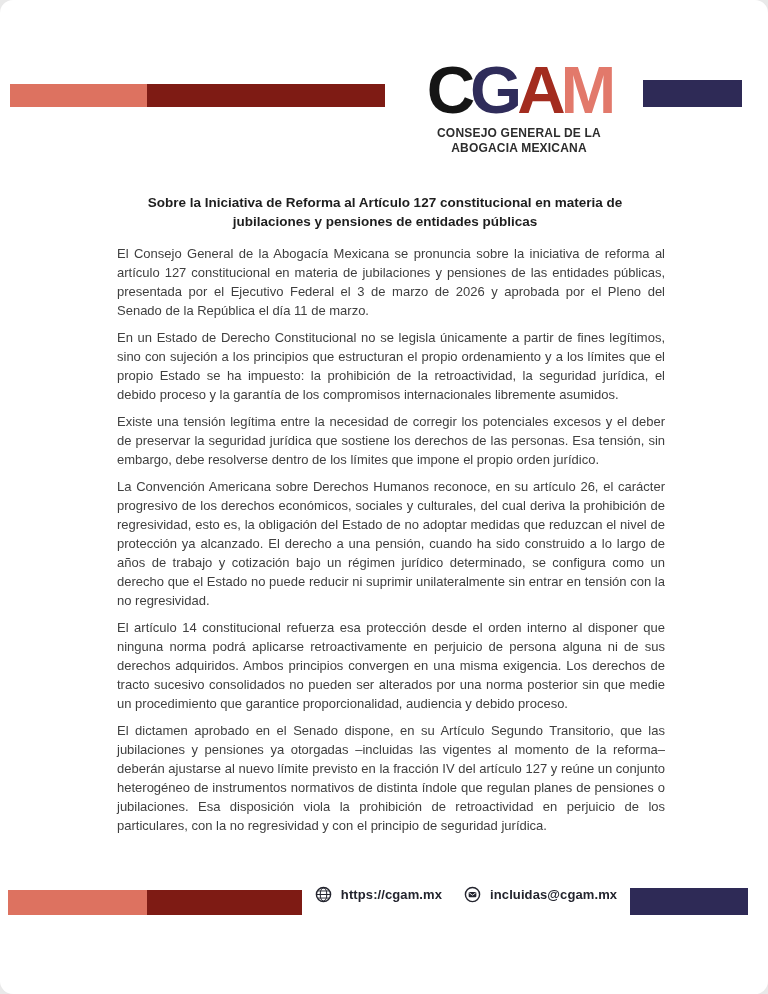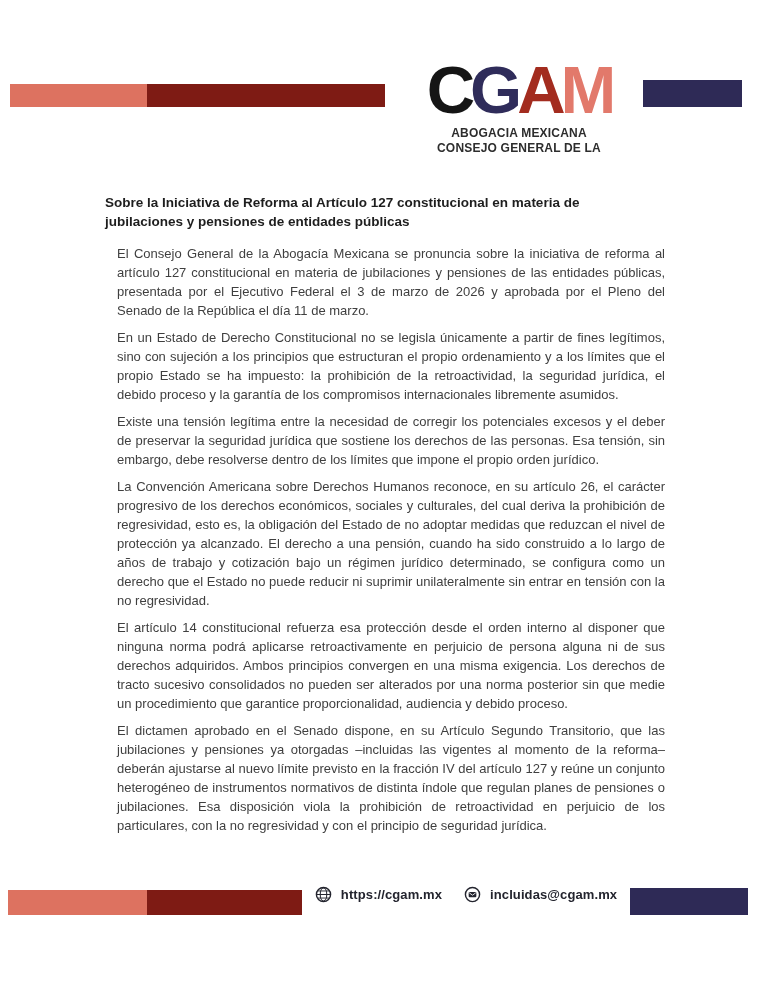--- a/index.html
+++ b/index.html
@@ -7,20 +7,21 @@
     background: #e9e9e9;
     font-family: "Liberation Sans", "DejaVu Sans", sans-serif;
   }
   .page {
     position: relative;
     width: 768px;
     height: 994px;
     background: #ffffff;
     margin: 0 auto;
     overflow: hidden;
+    border-radius: 13px;
   }
 
   
   .header-bar-left {
     position: absolute;
     left: 10px; top: 84px;
     width: 375px; height: 23px;
     display: flex;
   }
   .seg-salmon { width: 137px; height: 100%; background: #DD7260; }
@@ -59,21 +60,21 @@
     white-space: nowrap;
   }
 
   
   .content {
     position: absolute;
     left: 105px; top: 193px;
     width: 560px;
   }
   .doc-title {
-    text-align: left;
+    text-align: center;
     font-weight: bold;
     font-size: 13.5px;
     line-height: 19px;
     color: #1e1e1e;
     margin: 0 0 13px 0;
   }
   .content p {
     margin: 0 0 8px 12px;
     text-align: justify;
     font-size: 13px;
@@ -128,22 +129,22 @@
 <div class="page">
 
   <div class="header-bar-left">
     <div class="seg-salmon"></div>
     <div class="seg-maroon"></div>
   </div>
 
   <div class="logo">
     <div class="logo-word"><span class="logo-letter-c">C</span><span class="logo-letter-g">G</span><span class="logo-letter-a">A</span><span class="logo-letter-m">M</span></div>
     <div class="logo-sub">
+      <div>CONSEJO GENERAL DE LA</div>
       <div>ABOGACIA MEXICANA</div>
-      <div>CONSEJO GENERAL DE LA</div>
     </div>
   </div>
 
   <div class="header-bar-right"></div>
 
   <div class="content">
     <h1 class="doc-title">
       <div>Sobre la Iniciativa de Reforma al Artículo 127 constitucional en materia de</div>
       <div>jubilaciones y pensiones de entidades públicas</div>
     </h1>

